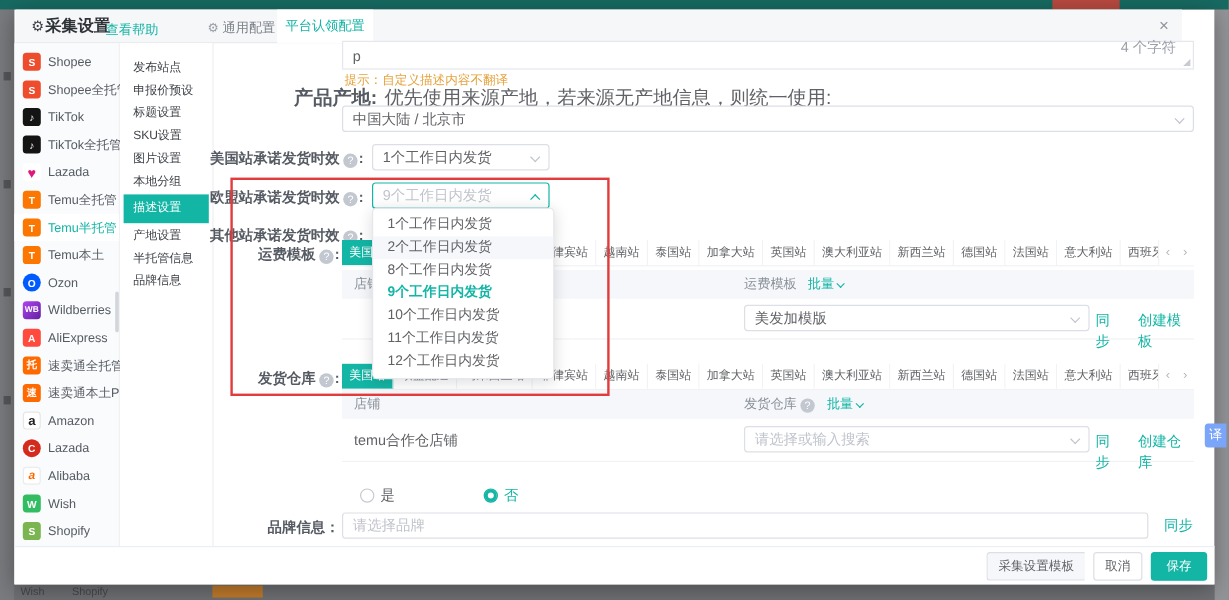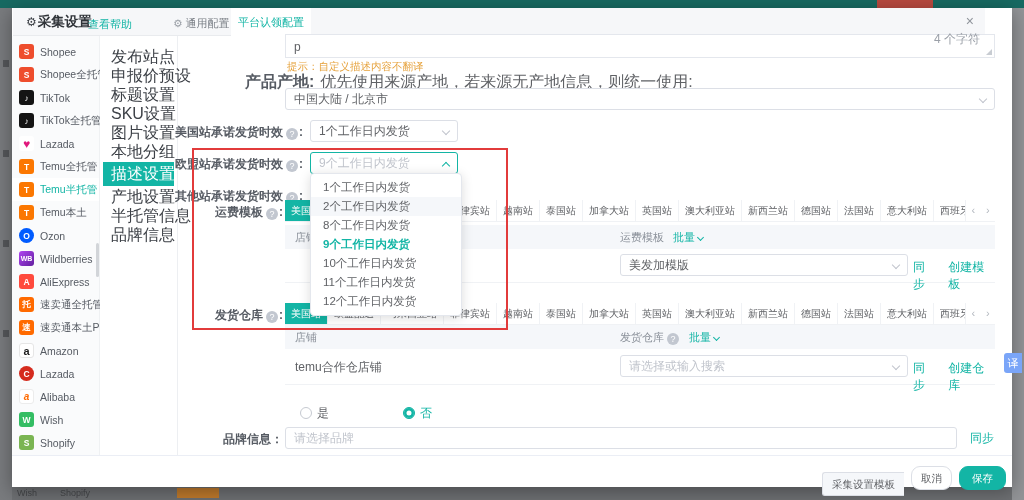--- a/index.html
+++ b/index.html
@@ -44,21 +44,21 @@
   .ic-smt { background:#ff6a00; }
   .ic-amazon { background:#fff; color:#1d1d1d; border:1px solid #e6e6e6; font-size:11px; }
   .ic-coupang { background:#d52b1e; border-radius:50%; }
   .ic-alibaba { background:#fff; color:#ff6a00; border:1px solid #ececec; font-size:10px; font-style:italic; }
   .ic-wish { background:#33bd63; }
   .ic-shopify { background:#7ab552; }
   .sb-scroll { position:absolute; left:84px; top:207px; width:3px; height:34px; border-radius:2px; background:#d2d5d9; }
 
   
   .smenu { position:absolute; left:88px; top:28px; width:78px; height:419px; background:#fff; border-right:1px solid #edeff2; padding-top:11px; }
-  .sm-item { height:19px; line-height:19px; padding-left:11px; font-size:16px; color:#3d4147; cursor:pointer; white-space:nowrap; }
+  .sm-item { height:19px; line-height:19px; padding-left:11px; font-size:10px; color:#3d4147; cursor:pointer; white-space:nowrap; }
   .sm-item.active { background:#13b5a5; color:#fff; height:24px; line-height:24px; width:71px; margin:1px 0 1px 3px; padding-left:8px; }
 
   
   .flabel { position:absolute; font-size:12px; font-weight:bold; color:#565b63; text-align:right; white-space:nowrap; }
   .q { display:inline-block; width:12px; height:12px; border-radius:50%; background:#c2c7d0; color:#fff; font-size:9px; line-height:12px; text-align:center; vertical-align:-1px; margin:0 1px 0 3px; font-weight:normal; }
   .sel { position:absolute; height:22px; border:1px solid #dcdfe6; border-radius:3px; background:#fff; font-size:12px; color:#606266; line-height:20px; padding:0 22px 0 8px; cursor:pointer; white-space:nowrap; overflow:hidden; }
   .sel .chev { position:absolute; right:8px; top:7px; }
   .chev { display:inline-block; width:6px; height:6px; border-right:1.5px solid #c0c4cc; border-bottom:1.5px solid #c0c4cc; transform:rotate(45deg); }
   .chev.up { transform:rotate(-135deg); border-color:#13b5a5; margin-top:3px; }
   .placeholder { color:#c0c4cc; }
@@ -102,22 +102,22 @@
 
   
   .radio { display:inline-block; width:12px; height:12px; border-radius:50%; border:1px solid #c6cad1; background:#fff; vertical-align:-2px; margin-right:5px; }
   .radio.on { border-color:#13b5a5; background:#13b5a5; box-shadow:inset 0 0 0 2.5px #13b5a5, inset 0 0 0 5px #fff; }
   .grow { position:absolute; font-size:12px; color:#606266; }
   .brand-input { position:absolute; left:273px; top:419px; width:672px; height:22px; border:1px solid #dcdfe6; border-radius:3px; font-size:12px; line-height:20px; padding-left:8px; cursor:text; }
 
   
   .mfoot { position:absolute; left:0; bottom:0; width:1000px; height:32px; border-top:1px solid #ebeef5; background:#fff; }
   .fright { position:absolute; right:6px; top:4px; display:flex; gap:7px; align-items:center; }
-  .btn { height:24px; line-height:22px; border:1px solid #dcdfe6; border-radius:9px; background:#fff; font-size:10.5px; color:#606266; padding:0 9px; cursor:pointer; white-space:nowrap; }
-  .btn.grey { background:#f5f7fa; border-radius:3px 0 0 3px; border-right:none;margin-top:12px; }
+  .btn { height:24px; line-height:22px; border:1px solid #dcdfe6; border-radius:3px; background:#fff; font-size:10.5px; color:#606266; padding:0 9px; cursor:pointer; white-space:nowrap; }
+  .btn.grey { background:#f5f7fa; border-radius:3px 0 0 3px; border-right:none; }
   .ftsel { height:24px; line-height:22px; border:1px solid #dcdfe6; border-radius:0 3px 3px 0; font-size:10.5px; color:#606266; padding:0 20px 0 8px; position:relative; cursor:pointer; }
   .ftsel .chev { position:absolute; right:7px; top:8px; }
   .btn.save { background:#13b5a5; border-color:#13b5a5; color:#fff; padding:0 12px; }
   .combo { display:flex; }
 
   
   .translate { position:absolute; left:1004px; top:353px; width:18px; height:20px; background:#7aa5f8; color:#fff; border-radius:3px 0 0 3px; font-size:11px; line-height:20px; text-align:center; z-index:70; cursor:pointer; }
 </style>
 </head>
 <body>

